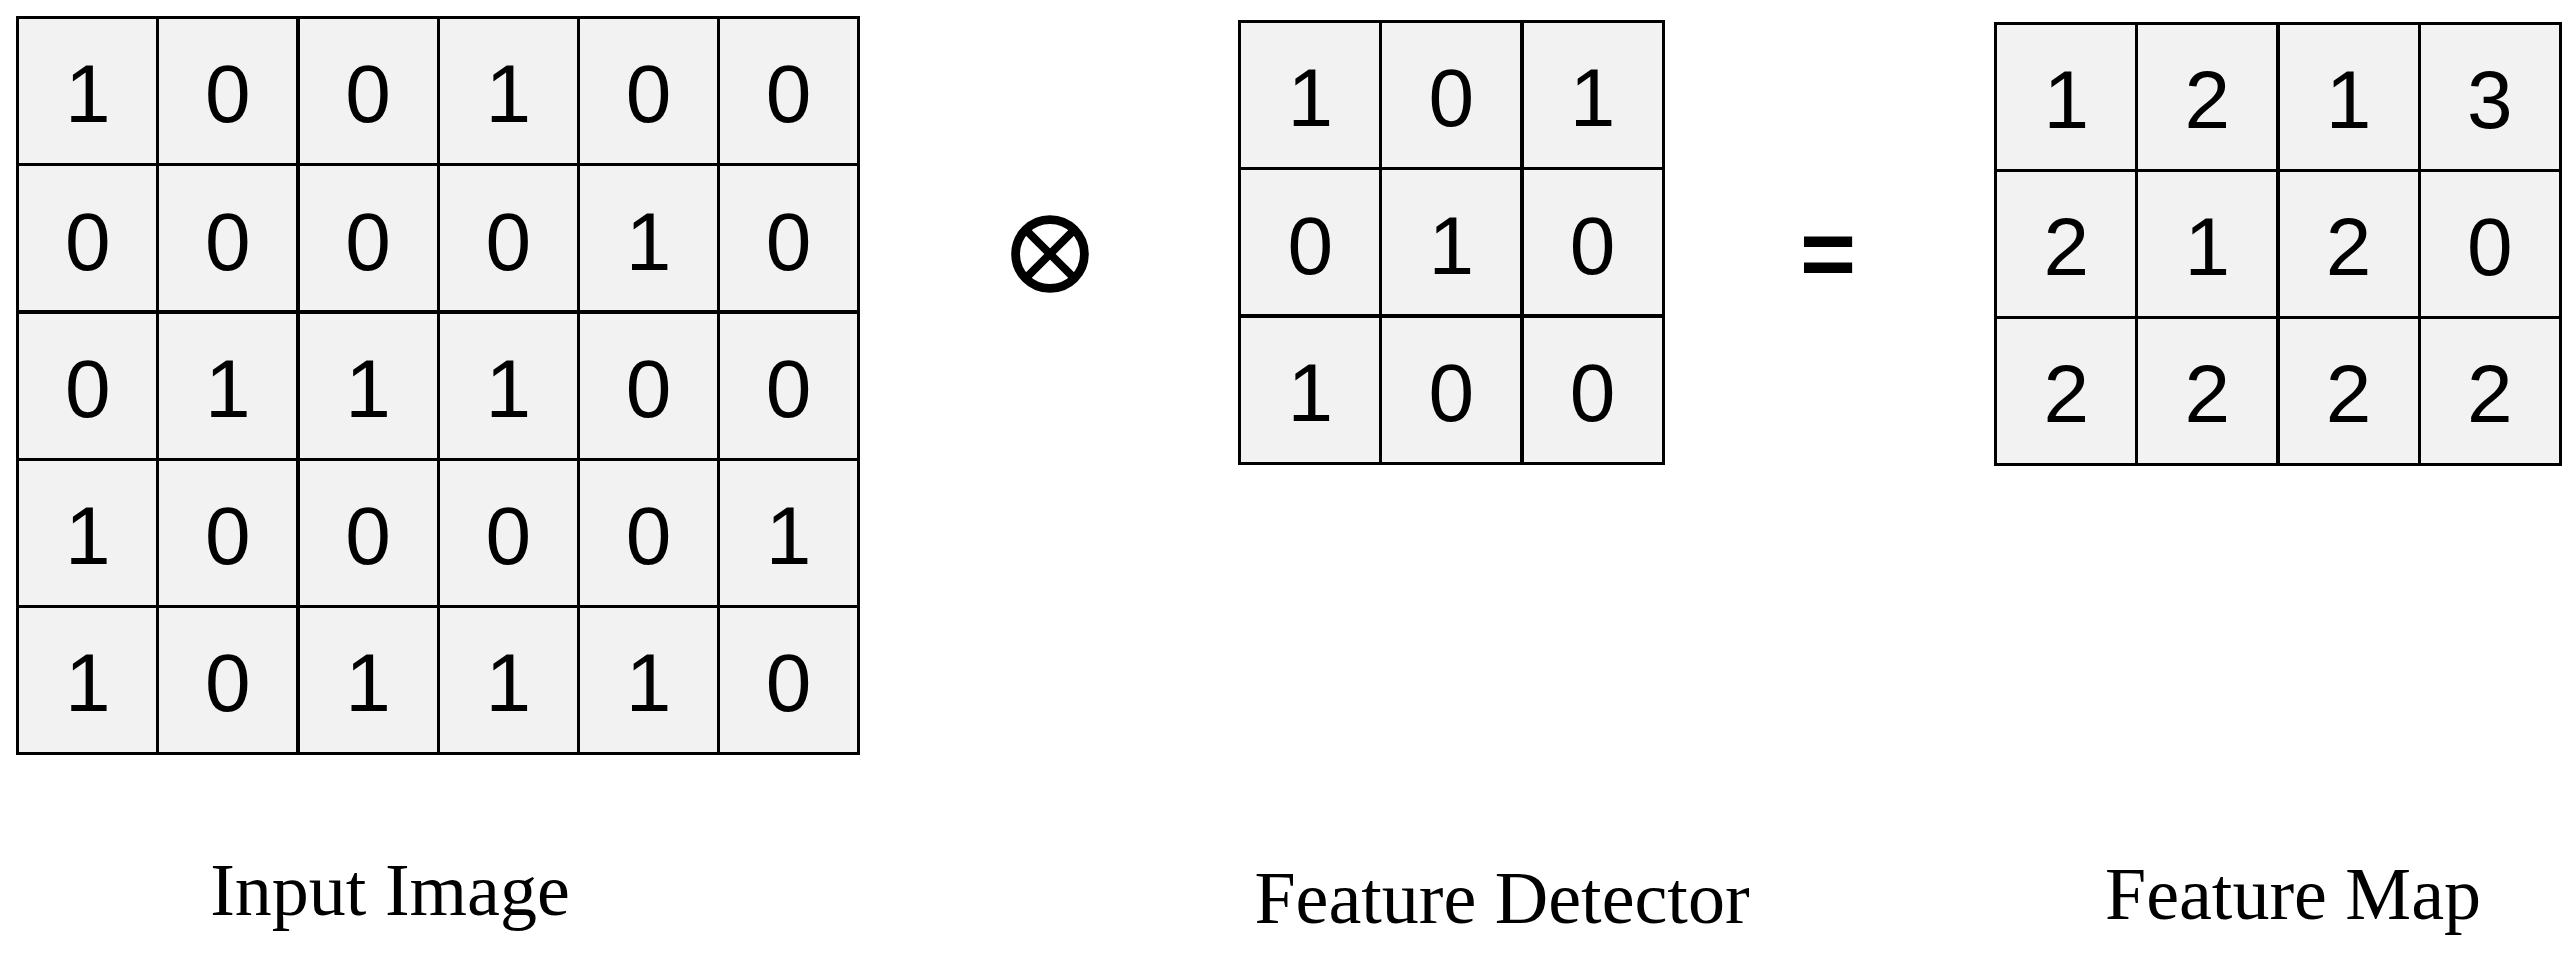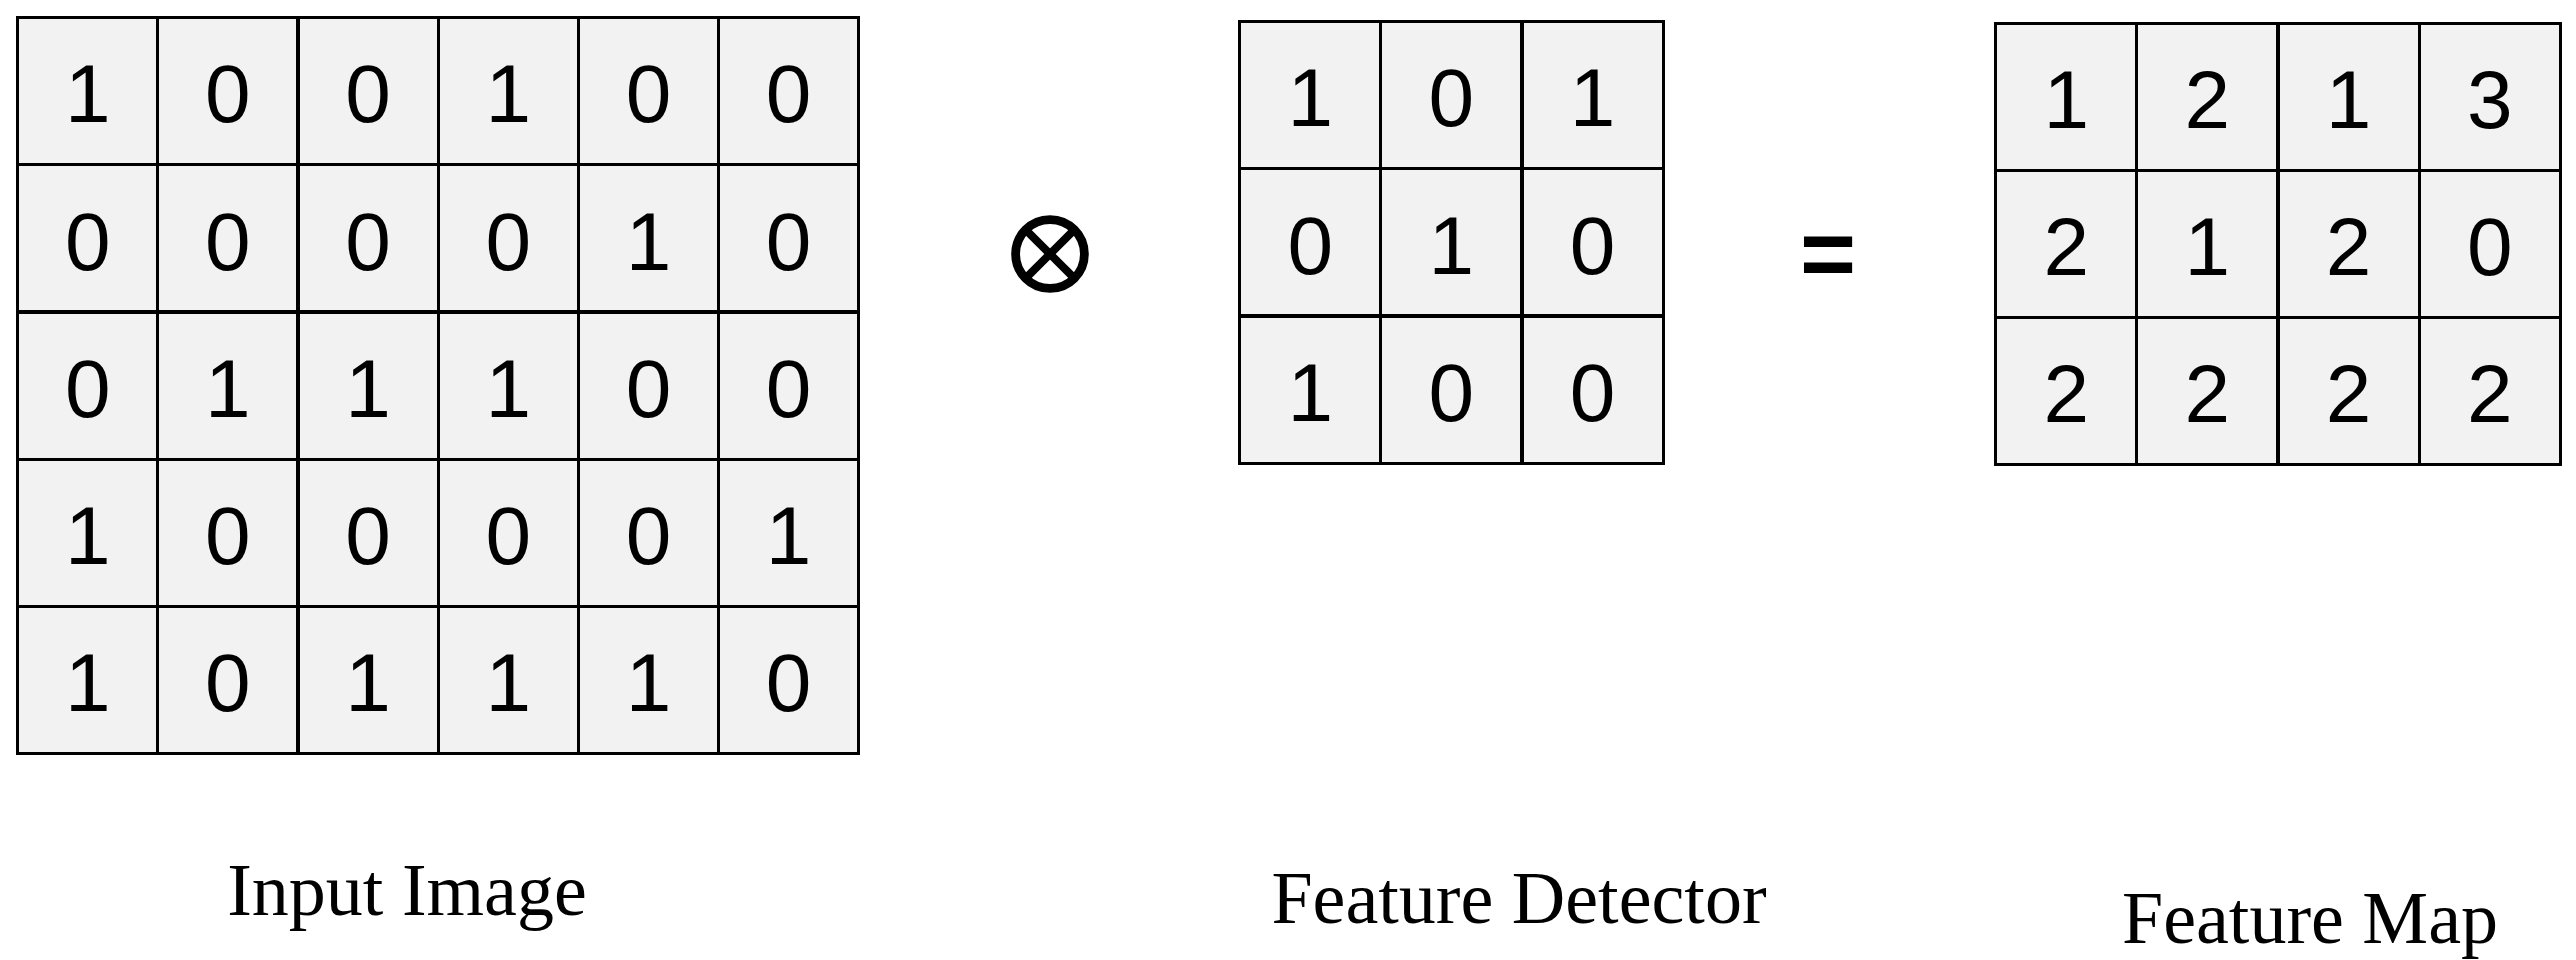--- a/index.html
+++ b/index.html
@@ -51,25 +51,24 @@
     line-height:1;
   }
   .caption{
     position:absolute;
     transform:translateX(-50%);
     font-family:"Liberation Serif", serif;
     font-size:74px;
     line-height:1.1;
     white-space:nowrap;
     color:var(--text);
-    margin-left:17px;
   }
   #input-caption   {left:390px; top:850px;}
   #detector-caption{left:1502px;top:858px;}
-  #map-caption     {left:2293px;top:878px;}
+  #map-caption     {left:2293px;top:854px;}
 </style>
 </head>
 <body>
 
 <div id="input-grid" class="matrix" style="grid-template-columns: repeat(6, 137px); grid-auto-rows: 144px;">
     <div class="cell">1</div>
     <div class="cell">0</div>
     <div class="cell">0</div>
     <div class="cell">1</div>
     <div class="cell">0</div>

